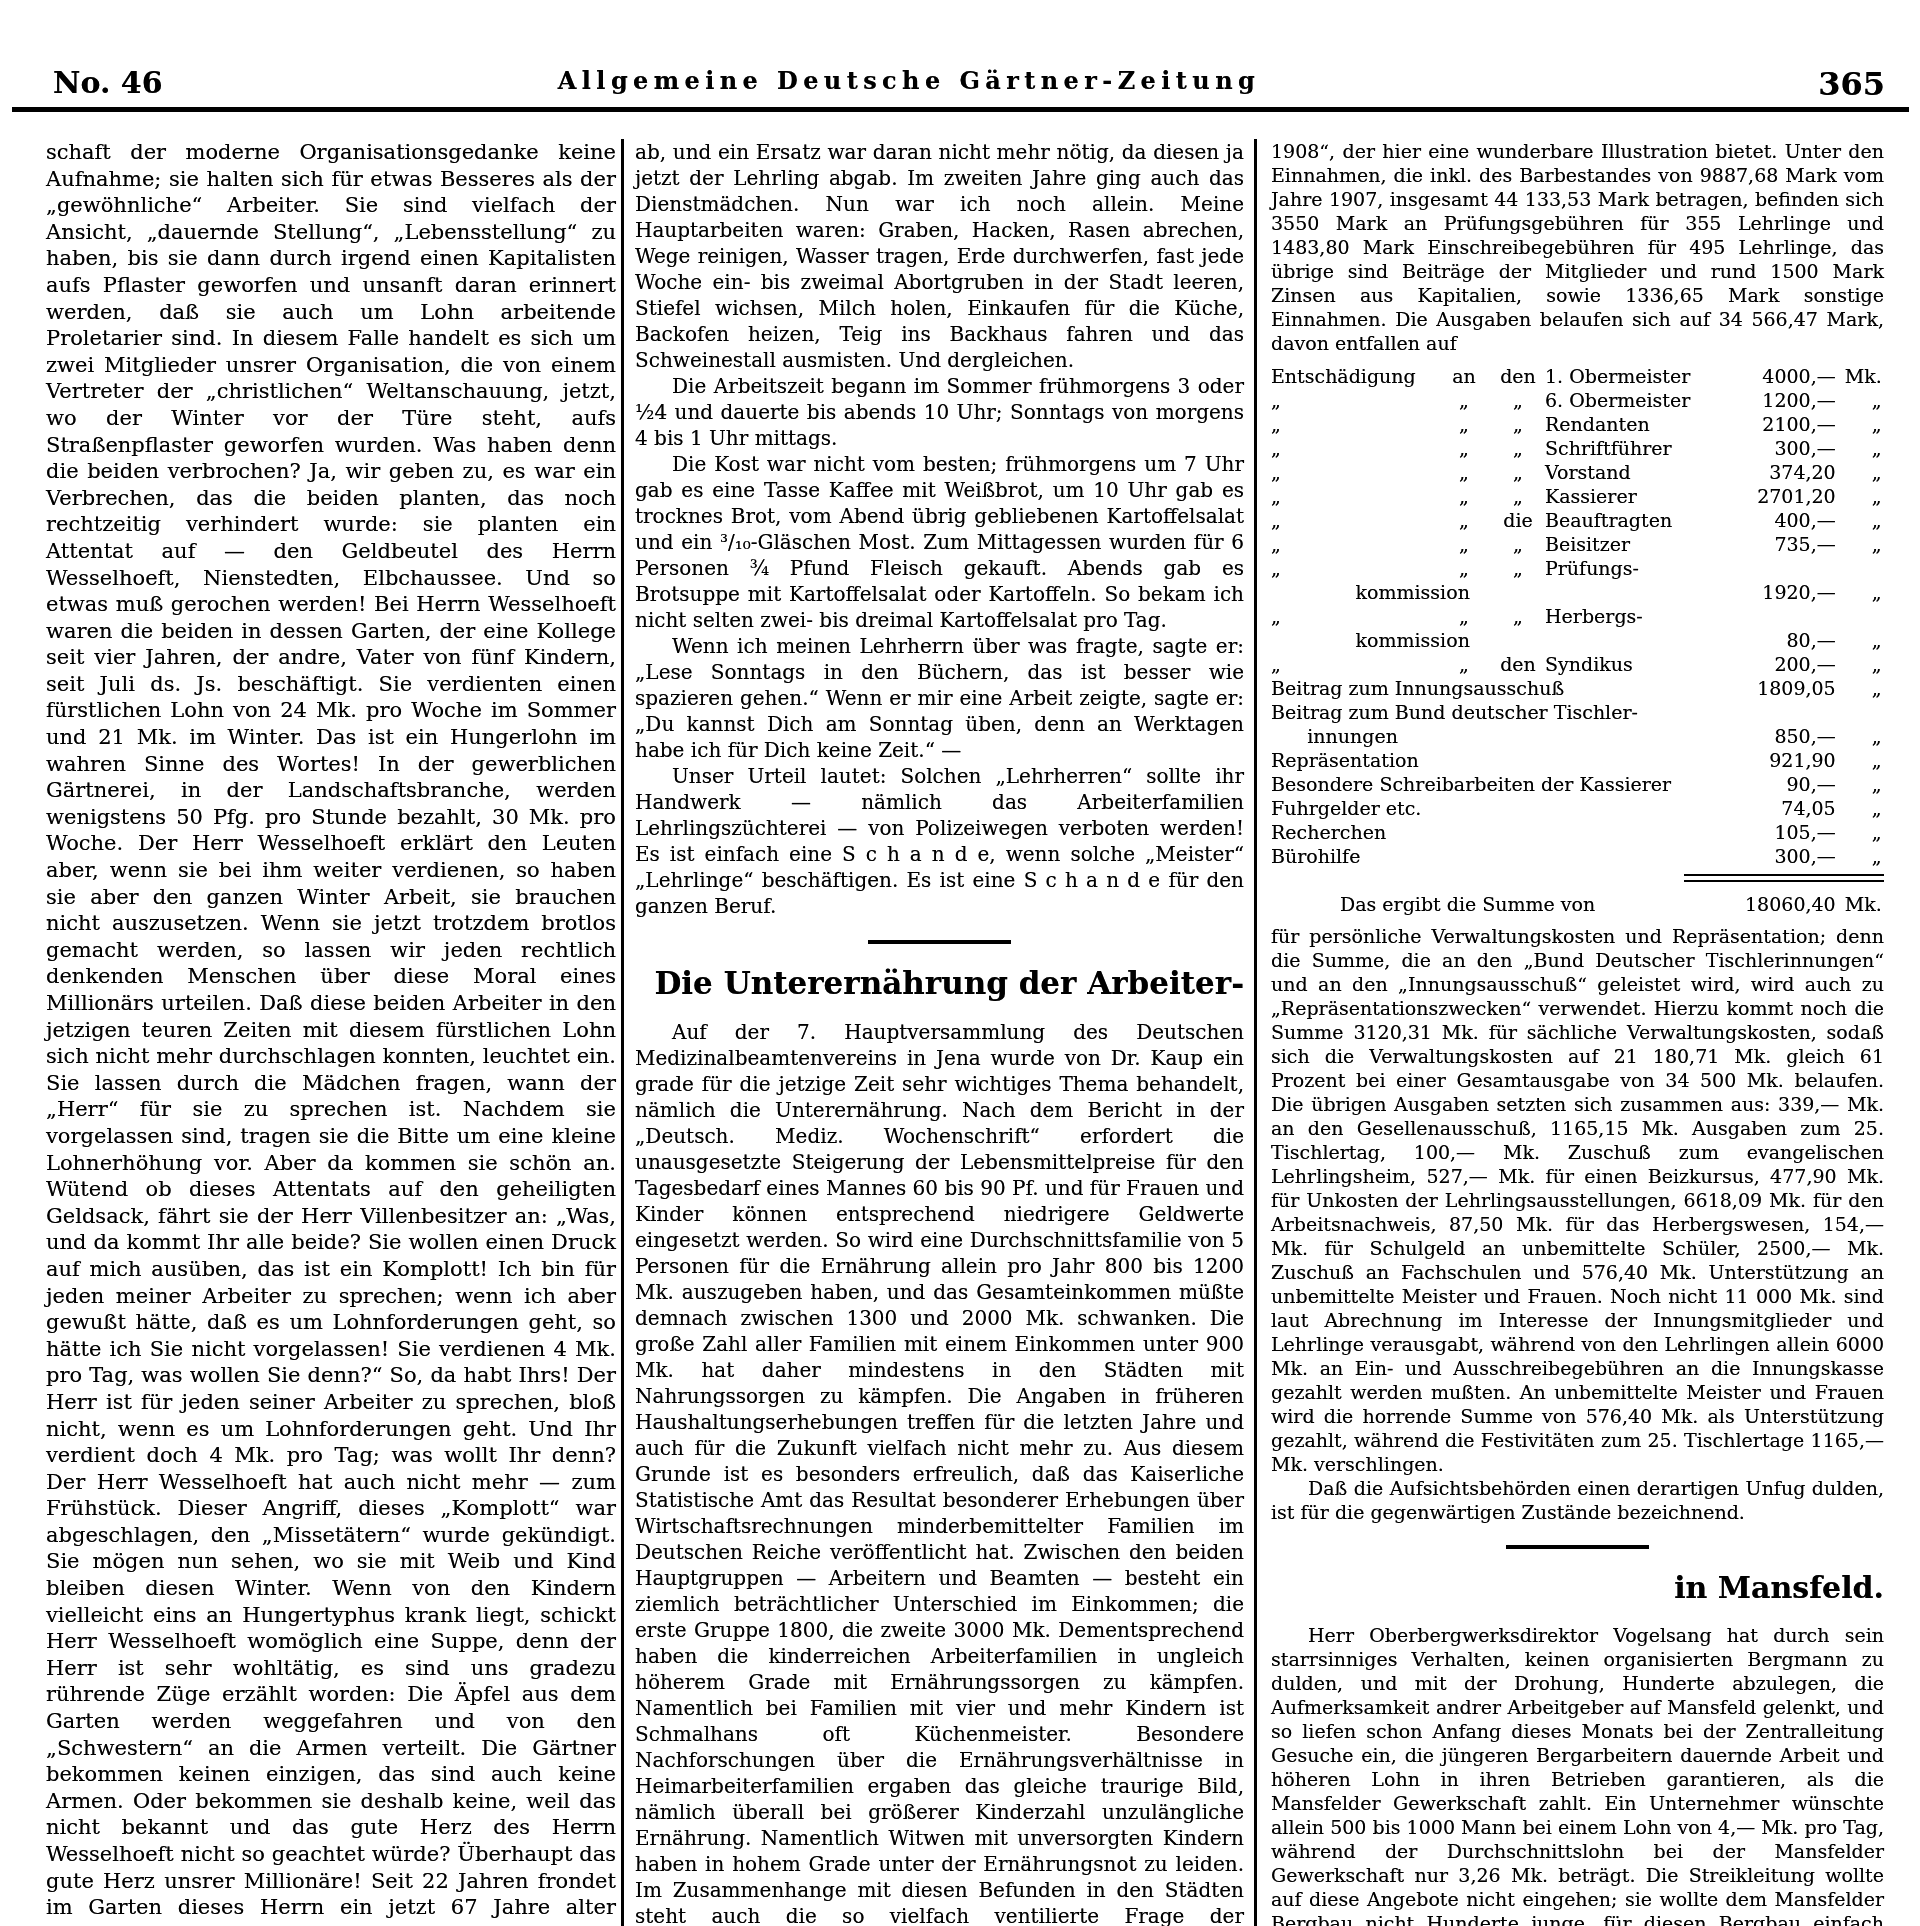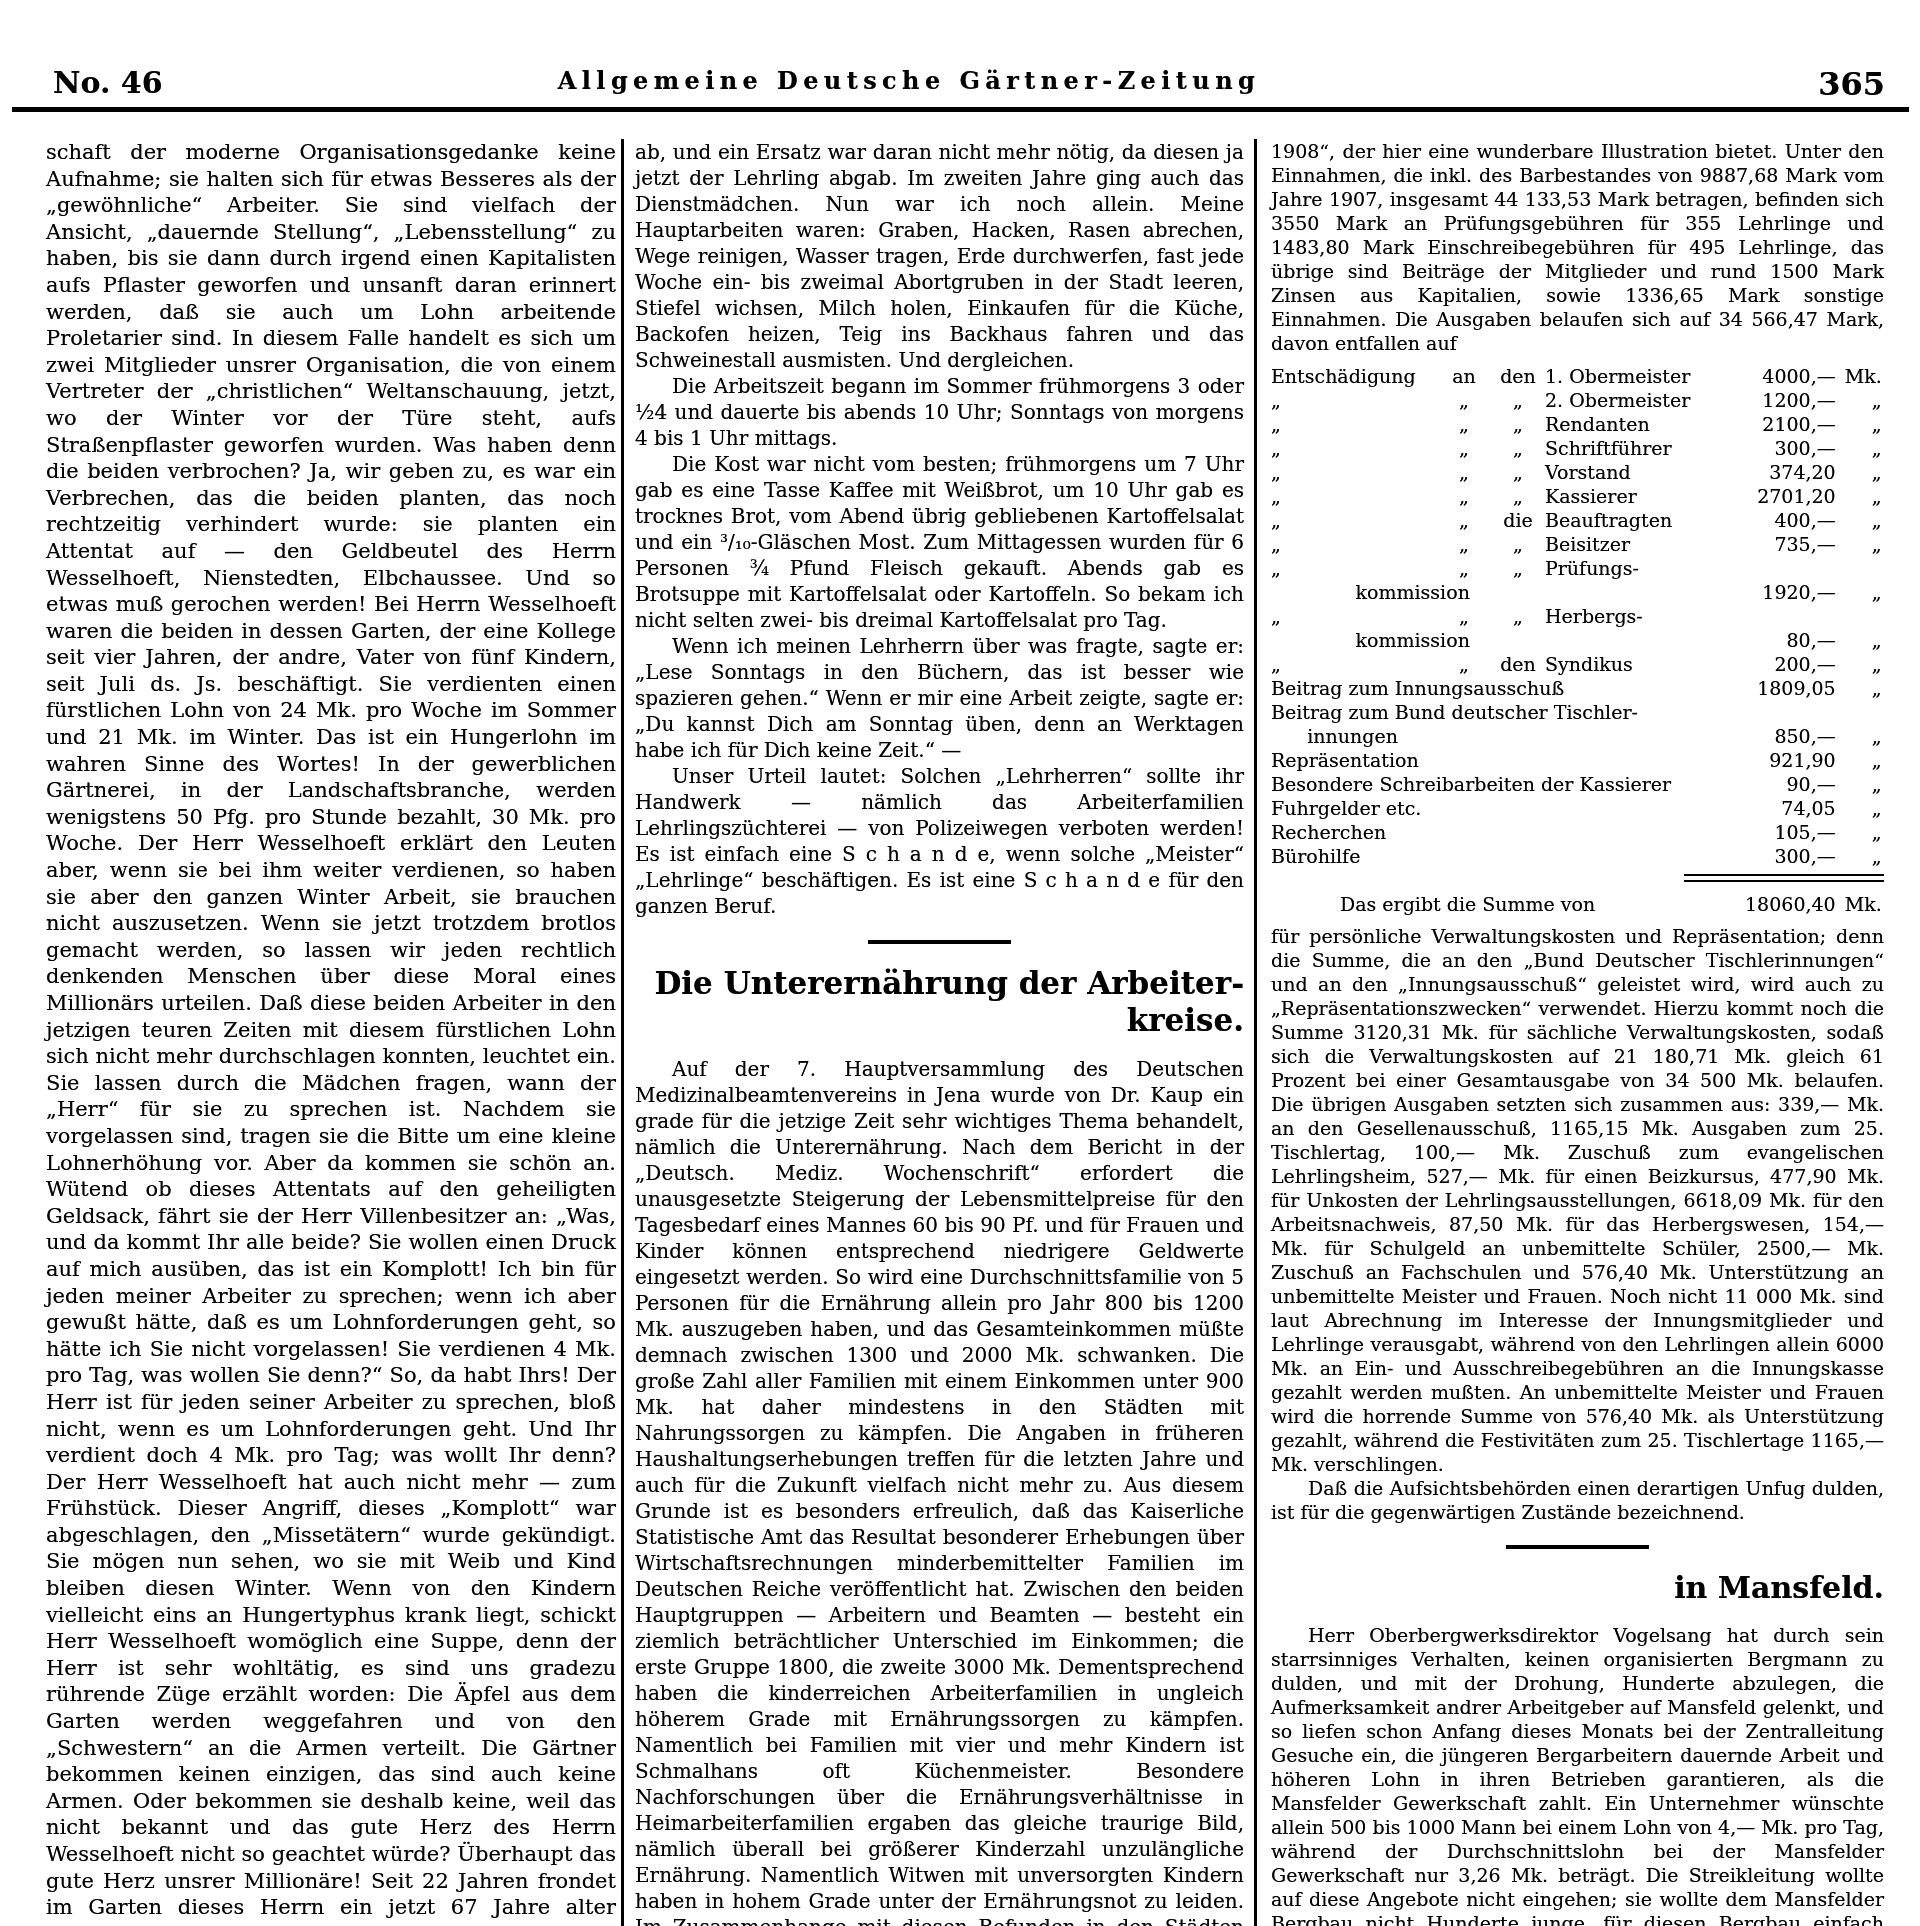--- a/index.html
+++ b/index.html
@@ -78,21 +78,20 @@
           <p class="para ind">Die Arbeitszeit begann im Sommer frühmorgens 3 oder ½4 und dauerte bis abends 10 Uhr; Sonntags von morgens 4 bis 1 Uhr mittags.</p>
           <p class="para ind">Die Kost war nicht vom besten; frühmorgens um 7 Uhr gab es eine Tasse Kaffee mit Weißbrot, um 10 Uhr gab es trocknes Brot, vom Abend übrig gebliebenen Kartoffelsalat und ein ³/₁₀-Gläschen Most. Zum Mittagessen wurden für 6 Personen ¾ Pfund Fleisch gekauft. Abends gab es Brotsuppe mit Kartoffelsalat oder Kartoffeln. So bekam ich nicht selten zwei- bis dreimal Kartoffelsalat pro Tag.</p>
           <p class="para ind">Wenn ich meinen Lehrherrn über was fragte, sagte er: „Lese Sonntags in den Büchern, das ist besser wie spazieren gehen.“ Wenn er mir eine Arbeit zeigte, sagte er: „Du kannst Dich am Sonntag üben, denn an Werktagen habe ich für Dich keine Zeit.“ —</p>
           <p class="para ind">Unser Urteil lautet: Solchen „Lehrherren“ sollte ihr Handwerk — nämlich das Arbeiterfamilien Lehrlingszüchterei — von Polizeiwegen verboten werden! Es ist einfach eine S c h a n d e, wenn solche „Meister“ „Lehrlinge“ beschäftigen. Es ist eine S c h a n d e für den ganzen Beruf.</p>
         </div>
     </article>
     <div class="sep"></div>
     <article>
       <h2 class="h2line">
         <span>Die Unterernährung der Arbeiter-</span>
-        <span>kreise.</span>
       </h2>
       <div>
           <p class="para ind">Auf der 7. Hauptversammlung des Deutschen Medizinalbeamtenvereins in Jena wurde von Dr. Kaup ein grade für die jetzige Zeit sehr wichtiges Thema behandelt, nämlich die Unterernährung. Nach dem Bericht in der „Deutsch. Mediz. Wochenschrift“ erfordert die unausgesetzte Steigerung der Lebensmittelpreise für den Tagesbedarf eines Mannes 60 bis 90 Pf. und für Frauen und Kinder können entsprechend niedrigere Geldwerte eingesetzt werden. So wird eine Durchschnittsfamilie von 5 Personen für die Ernährung allein pro Jahr 800 bis 1200 Mk. auszugeben haben, und das Gesamteinkommen müßte demnach zwischen 1300 und 2000 Mk. schwanken. Die große Zahl aller Familien mit einem Einkommen unter 900 Mk. hat daher mindestens in den Städten mit Nahrungssorgen zu kämpfen. Die Angaben in früheren Haushaltungserhebungen treffen für die letzten Jahre und auch für die Zukunft vielfach nicht mehr zu. Aus diesem Grunde ist es besonders erfreulich, daß das Kaiserliche Statistische Amt das Resultat besonderer Erhebungen über Wirtschaftsrechnungen minderbemittelter Familien im Deutschen Reiche veröffentlicht hat. Zwischen den beiden Hauptgruppen — Arbeitern und Beamten — besteht ein ziemlich beträchtlicher Unterschied im Einkommen; die erste Gruppe 1800, die zweite 3000 Mk. Dementsprechend haben die kinderreichen Arbeiterfamilien in ungleich höherem Grade mit Ernährungssorgen zu kämpfen. Namentlich bei Familien mit vier und mehr Kindern ist Schmalhans oft Küchenmeister. Besondere Nachforschungen über die Ernährungsverhältnisse in Heimarbeiterfamilien ergaben das gleiche traurige Bild, nämlich überall bei größerer Kinderzahl unzulängliche Ernährung. Namentlich Witwen mit unversorgten Kindern haben in hohem Grade unter der Ernährungsnot zu leiden. Im Zusammenhange mit diesen Befunden in den Städten steht auch die so vielfach ventilierte Frage der Schulkinderspeisungen.</p>
         </div>
     </article>
 
   </section>
 
   <section class="col col3">
     <article>
@@ -105,21 +104,21 @@
             <span class="etat-c2">an</span>
             <span class="etat-c3">den</span>
             <span class="etat-label">1. Obermeister</span>
             <span class="etat-amount">4000,—</span>
             <span class="etat-unit">Mk.</span>
           </div>
           <div class="etat-row">
             <span class="etat-c1">„</span>
             <span class="etat-c2">„</span>
             <span class="etat-c3">„</span>
-            <span class="etat-label">2. Obermeister</span>
+            <span class="etat-label">6. Obermeister</span>
             <span class="etat-amount">1200,—</span>
             <span class="etat-unit">„</span>
           </div>
           <div class="etat-row">
             <span class="etat-c1">„</span>
             <span class="etat-c2">„</span>
             <span class="etat-c3">„</span>
             <span class="etat-label">Rendanten</span>
             <span class="etat-amount">2100,—</span>
             <span class="etat-unit">„</span>

